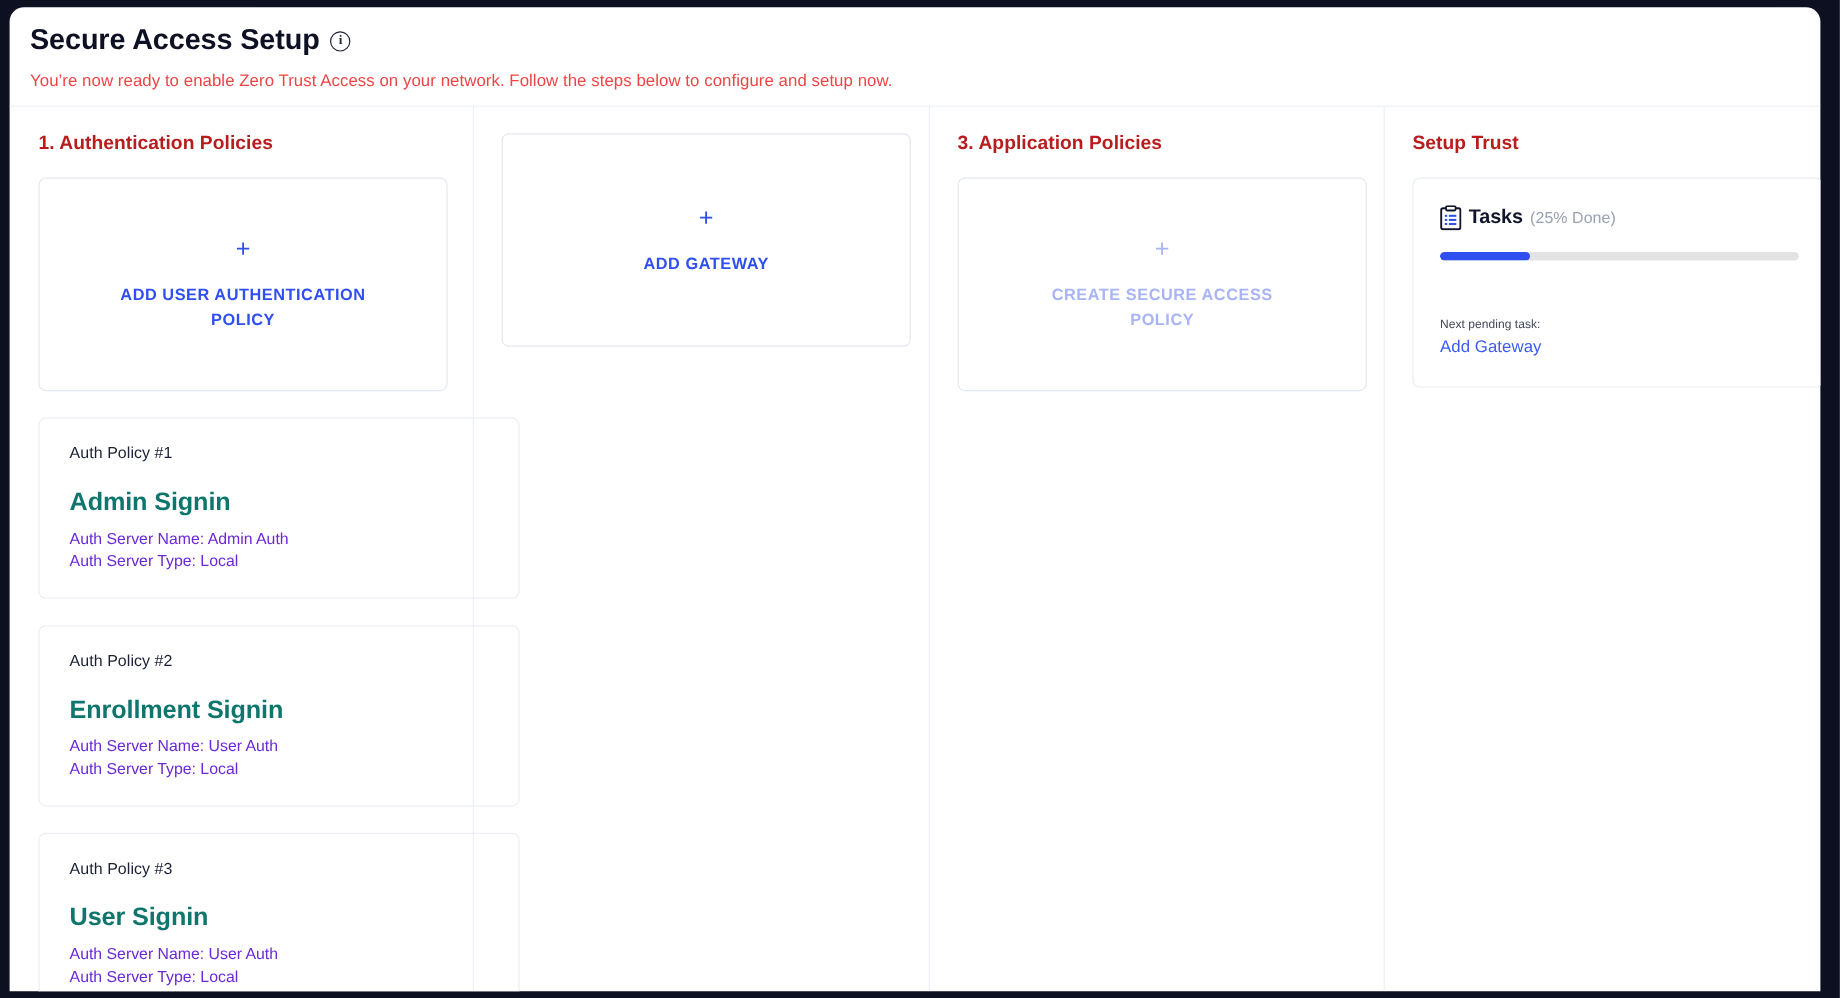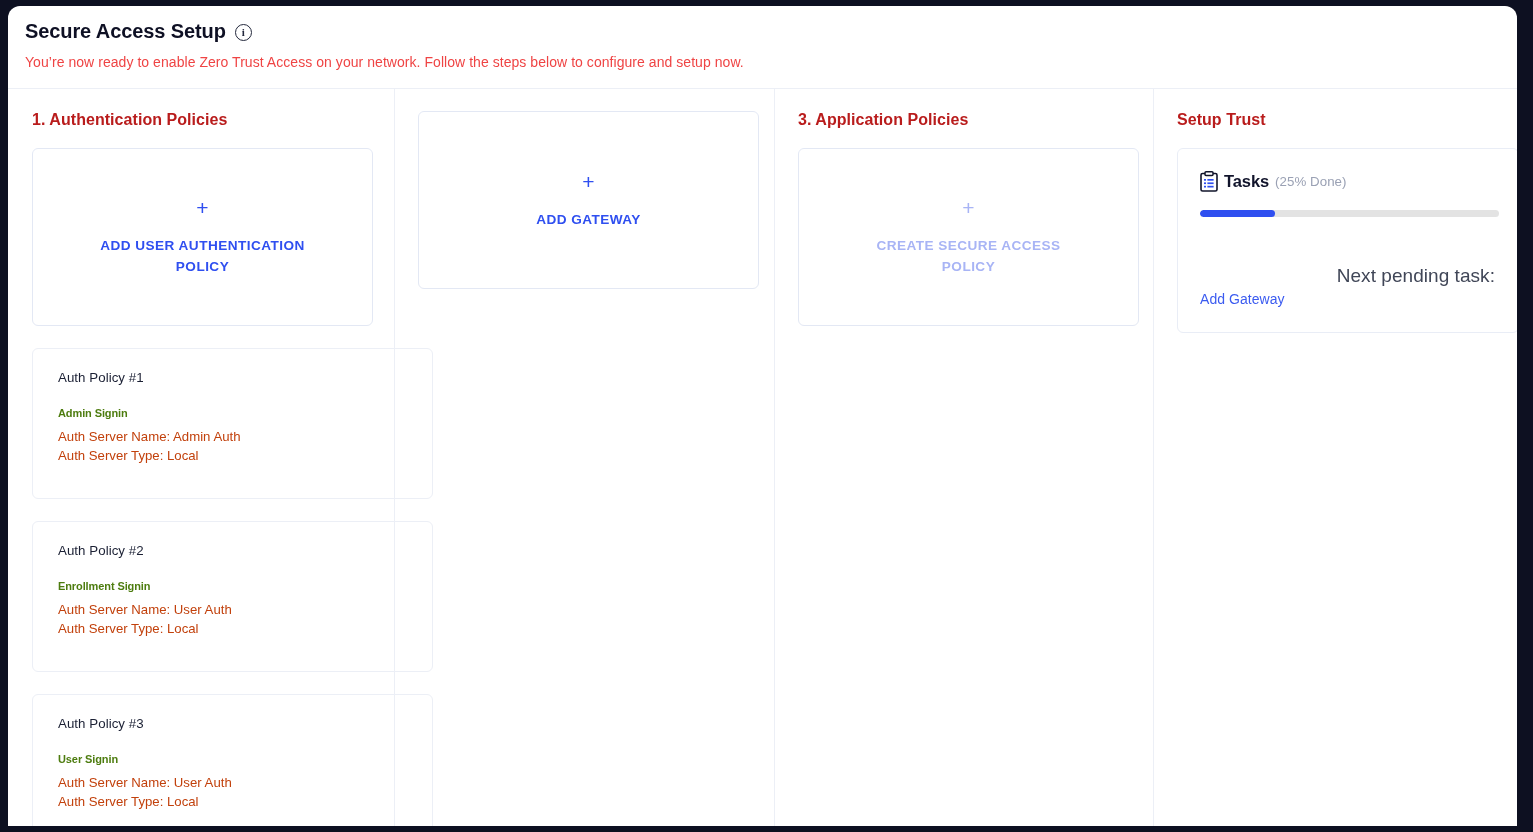--- a/index.html
+++ b/index.html
@@ -29,21 +29,21 @@
     padding: 14px 0 16px 17px;
     border-bottom: 1px solid #eceff6;
     height: 83px;
   }
   #title-row {
     display: flex;
     align-items: center;
     gap: 9px;
   }
   #page-title {
-    font-size: 20px;
+    font-size: 24px;
     font-weight: 700;
     color: #0e1024;
     letter-spacing: -0.1px;
   }
   #info-icon {
     width: 17px;
     height: 17px;
     border: 1.6px solid #23283c;
     border-radius: 50%;
     display: inline-flex;
@@ -142,29 +142,29 @@
     padding: 21px 25px 20px 25px;
     cursor: pointer;
   }
   .policy-index {
     font-size: 13.3px;
     color: #1b2034;
     letter-spacing: 0.05px;
   }
   .policy-name {
     margin-top: 22px;
-    font-size: 11px;
-    font-weight: 700;
-    color: #4d7c0f;
+    font-size: 21px;
+    font-weight: 700;
+    color: #0f766e;
     letter-spacing: -0.1px;
   }
   .policy-meta {
     margin-top: 8px;
     font-size: 13.2px;
-    color: #c2410c;
+    color: #6d28d9;
     line-height: 19px;
   }
 
   
   #status-card {
     width: 342px;
     border: 1px solid #e9edf6;
     border-radius: 6px;
     background: #fff;
     padding: 22px 23px 24px 22px;
@@ -196,24 +196,23 @@
     background: #e3e3e3;
     overflow: hidden;
   }
   #progress-fill {
     height: 100%;
     border-radius: 4px;
     background: #2f4ff0;
   }
   #next-task-label {
     margin-top: 48px;
-    font-size: 19px;
+    font-size: 10px;
     color: #404657;
     letter-spacing: 0.05px;
-    text-align: right;
   }
   #next-task-link {
     display: inline-block;
     margin-top: 4px;
     font-size: 14px;
     color: #3b5bf0;
     letter-spacing: 0.05px;
     cursor: pointer;
     text-decoration: none;
   }

